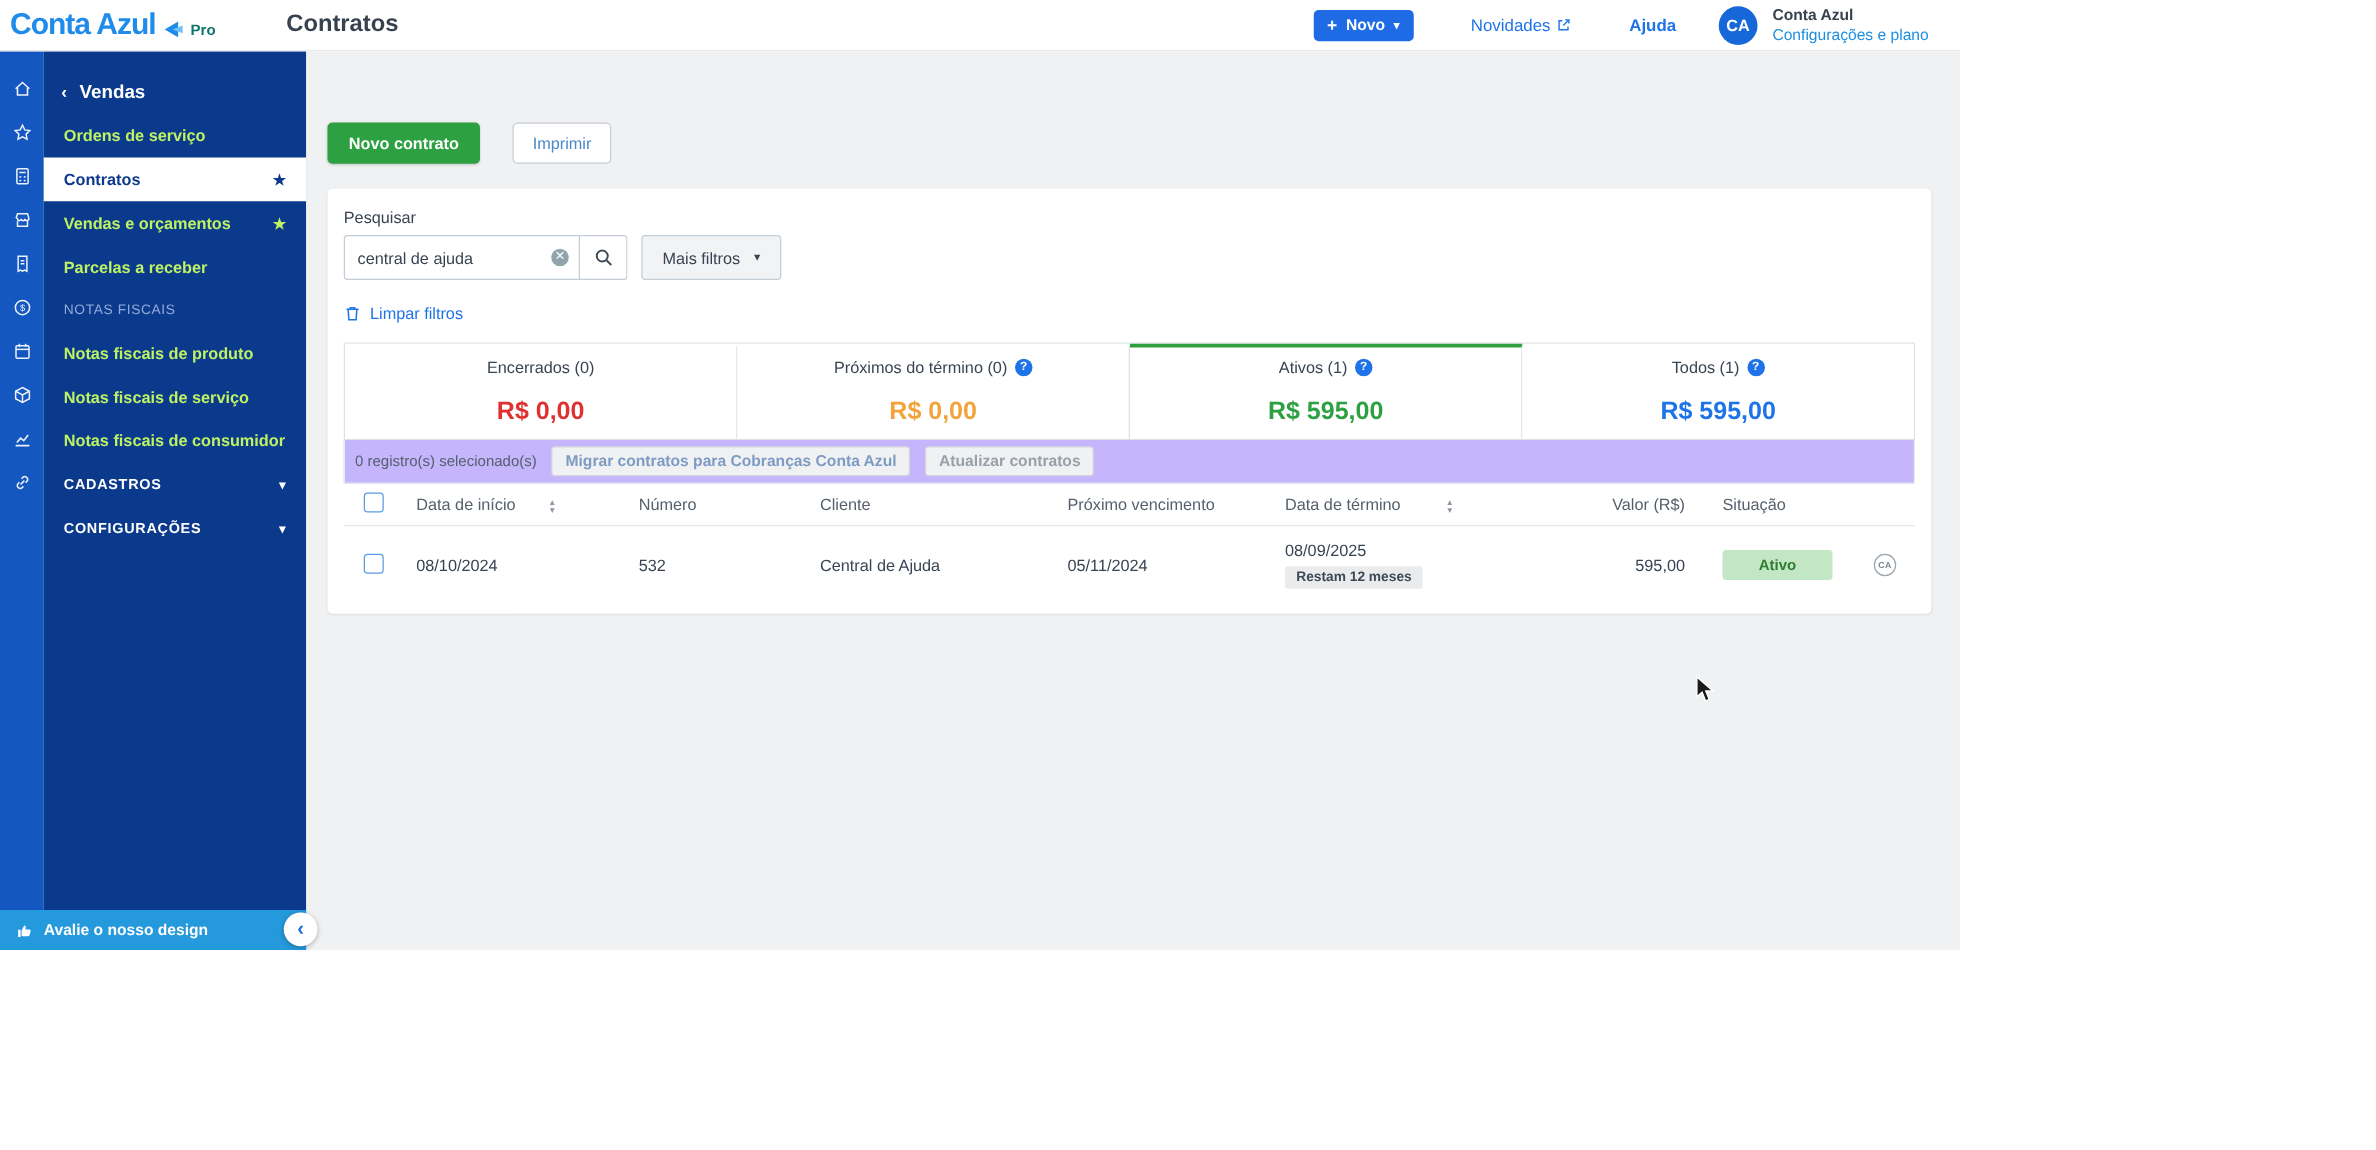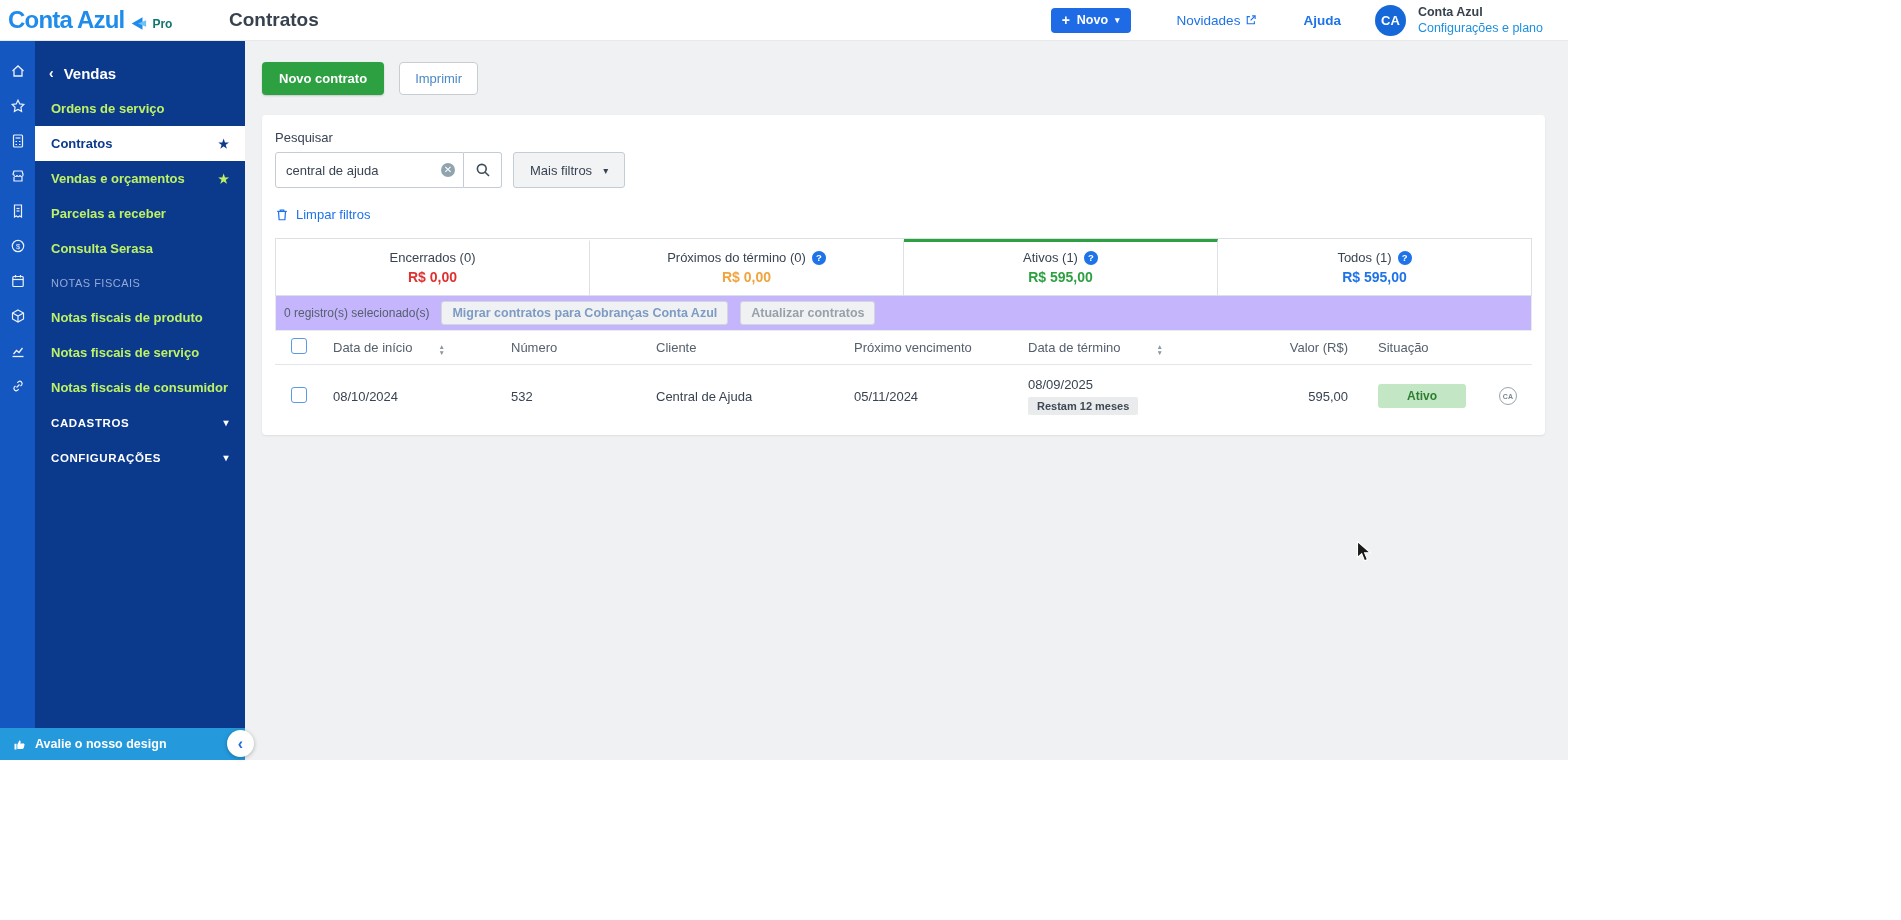--- a/index.html
+++ b/index.html
@@ -36,41 +36,41 @@
   .side-item.active { background:#fff; color:#0B3A8D; }
   .side-section { height:34px; display:flex; align-items:center; padding:0 16px; font-size:11px; letter-spacing:.5px; color:#93A9D6; }
   .side-group { height:35px; display:flex; align-items:center; justify-content:space-between; padding:0 16px; font-size:11.5px; letter-spacing:.6px; font-weight:700; color:#fff; cursor:pointer; }
   .side-group:first-of-type { margin-top:8px; }
   .side-group .chevD { font-size:10px; }
   .side-footer { position:absolute; top:728px; left:0; width:245px; height:32px; background:#2499DC; display:flex; align-items:center; gap:8px; padding:0 12px; color:#fff; font-size:12.5px; font-weight:700; z-index:4; }
   .side-toggle { position:absolute; top:730px; left:227px; width:27px; height:27px; border-radius:50%; background:#fff; box-shadow:0 1px 4px rgba(0,0,0,.28); color:#1E6BE5; font-size:16px; font-weight:700; display:flex; align-items:center; justify-content:center; z-index:6; cursor:pointer; }
 
   
   .main { position:absolute; top:41px; left:245px; width:1323px; height:719px; background:#F0F1F3; }
-  .actions { padding:21px 0 0 17px; display:flex; gap:15px; }
+  .actions { padding:21px 0 0 17px; display:flex; gap:26px;margin-top:36px; }
   .btn-green { background:#2DA042; color:#fff; border:none; border-radius:4px; font-size:13px; font-weight:700; padding:9px 17px; box-shadow:0 1px 2px rgba(0,0,0,.18); cursor:pointer; }
   .btn-print { background:#fff; color:#4A88C7; border:1px solid #C8CDD2; border-radius:4px; font-size:13px; padding:8px 15px; cursor:pointer; }
 
   .card { margin:20px 0 0 17px; width:1283px; background:#fff; border-radius:4px; box-shadow:0 1px 2px rgba(0,0,0,.08); padding:13px 13px 8px 13px; }
   .search-label { font-size:13px; color:#394452; margin:2px 0 7px; }
   .search-row { display:flex; align-items:center; }
   .input-wrap { position:relative; width:189px; }
   .input-wrap input { width:100%; height:36px; border:1px solid #C4CDD5; border-radius:3px 0 0 3px; padding:0 30px 0 10px; font-size:13px; color:#394452; outline:none; font-family:"Liberation Sans",sans-serif; }
   .clear-btn { position:absolute; right:9px; top:11px; width:14px; height:14px; border-radius:50%; background:#90A4AE; color:#fff; font-size:10px; line-height:1; display:flex; align-items:center; justify-content:center; cursor:pointer; }
   .search-btn { width:38px; height:36px; background:#fff; border:1px solid #C4CDD5; border-left:none; border-radius:0 3px 3px 0; display:flex; align-items:center; justify-content:center; cursor:pointer; }
   .more-filters { margin-left:11px; height:36px; padding:0 16px; background:#F1F3F5; border:1px solid #C4CDD5; border-radius:3px; font-size:13px; color:#394452; display:flex; align-items:center; gap:11px; cursor:pointer; }
   .more-filters .chevD { font-size:10px; color:#394452; }
   .clear-filters { margin:19px 0 16px; display:inline-flex; align-items:center; gap:7px; color:#1E73E8; font-size:13px; cursor:pointer; }
 
   .tabs { display:flex; border:1px solid #DDE1E4; }
   .tab { flex:1; text-align:center; padding:8px 0 10px; border-right:1px solid #DDE1E4; border-top:3px solid transparent; background:#fff; cursor:pointer; }
   .tab:last-child { border-right:none; }
   .tab.active { border-top-color:#2DA042; }
   .tab-label { font-size:13px; color:#394452; display:flex; align-items:center; justify-content:center; gap:6px; }
-  .tab-value { font-size:14px; font-weight:700; margin-top:4px; }
+  .tab-value { font-size:20px; font-weight:700; margin-top:17px; }
   .v-red { color:#E03131; } .v-orange { color:#F2A33C; } .v-green { color:#2DA042; } .v-blue { color:#1E73E8; }
   .help { width:14px; height:14px; border-radius:50%; background:#1E73E8; color:#fff; font-size:9.5px; font-weight:700; display:inline-flex; align-items:center; justify-content:center; cursor:pointer; }
 
   .selection-bar { display:flex; align-items:center; gap:12px; background:#c4b5fd; border:1px solid #E8EAEC; border-top:none; padding:5px 8px; }
   .sel-text { font-size:12px; color:#55606C; }
   .sel-btn { background:#F0F1F2; border:1px solid #D3D7DA; border-radius:3px; padding:4px 10px; font-size:12.5px; font-weight:700; cursor:pointer; }
   .sel-btn.migrate { color:#7D9BC4; }
   .sel-btn.update { color:#98A1AA; }
 
   .thead, .trow { display:grid; grid-template-columns:44px 178px 145px 198px 174px 250px 100px 120px 1fr; align-items:center; }
@@ -188,23 +188,20 @@
       <span>Contratos</span>
       <span class="fav">★</span>
     </div>
     <div class="side-item">
       <span>Vendas e orçamentos</span>
       <span class="fav">★</span>
     </div>
     <div class="side-item">
       <span>Parcelas a receber</span>
     </div>
-    <div class="side-item">
-      <span>Consulta Serasa</span>
-    </div>
     <div class="side-section">NOTAS FISCAIS</div>
     <div class="side-item">
       <span>Notas fiscais de produto</span>
     </div>
     <div class="side-item">
       <span>Notas fiscais de serviço</span>
     </div>
     <div class="side-item">
       <span>Notas fiscais de consumidor</span>
     </div>

